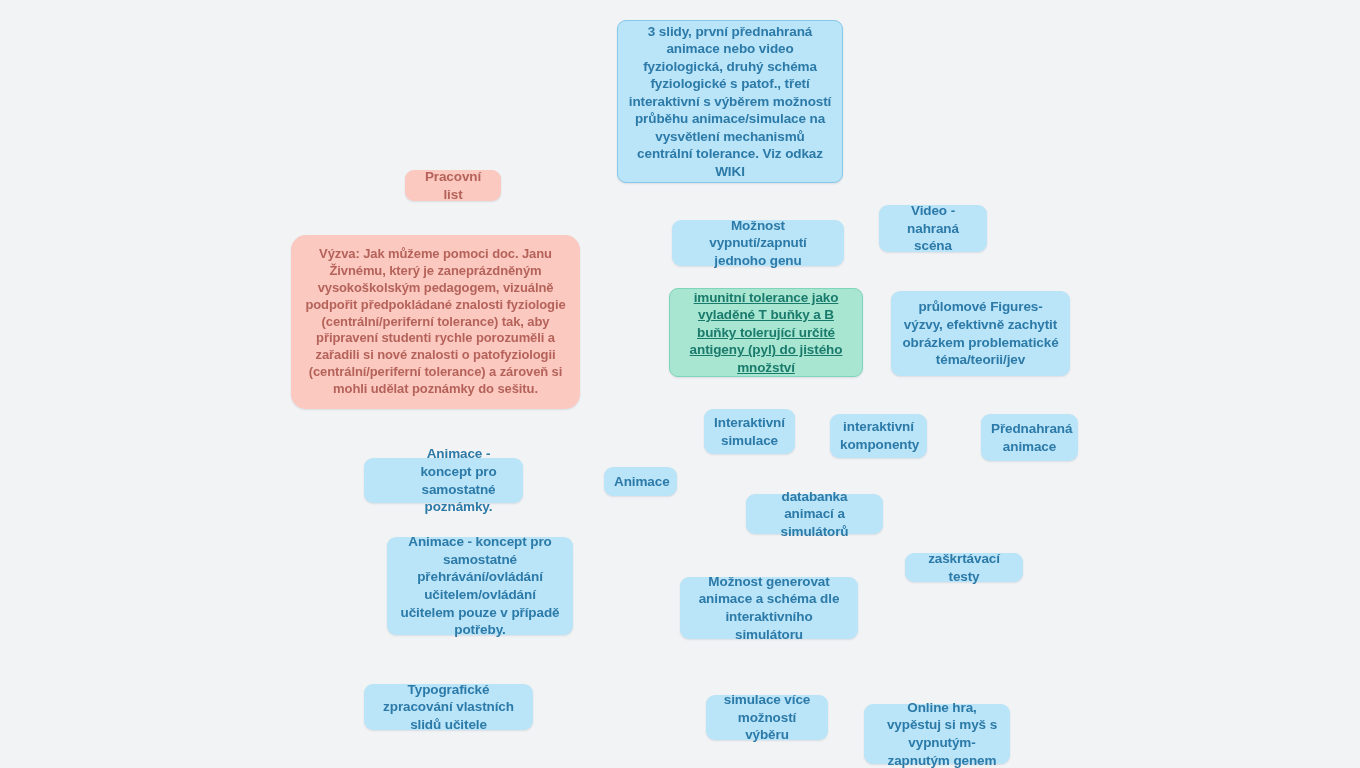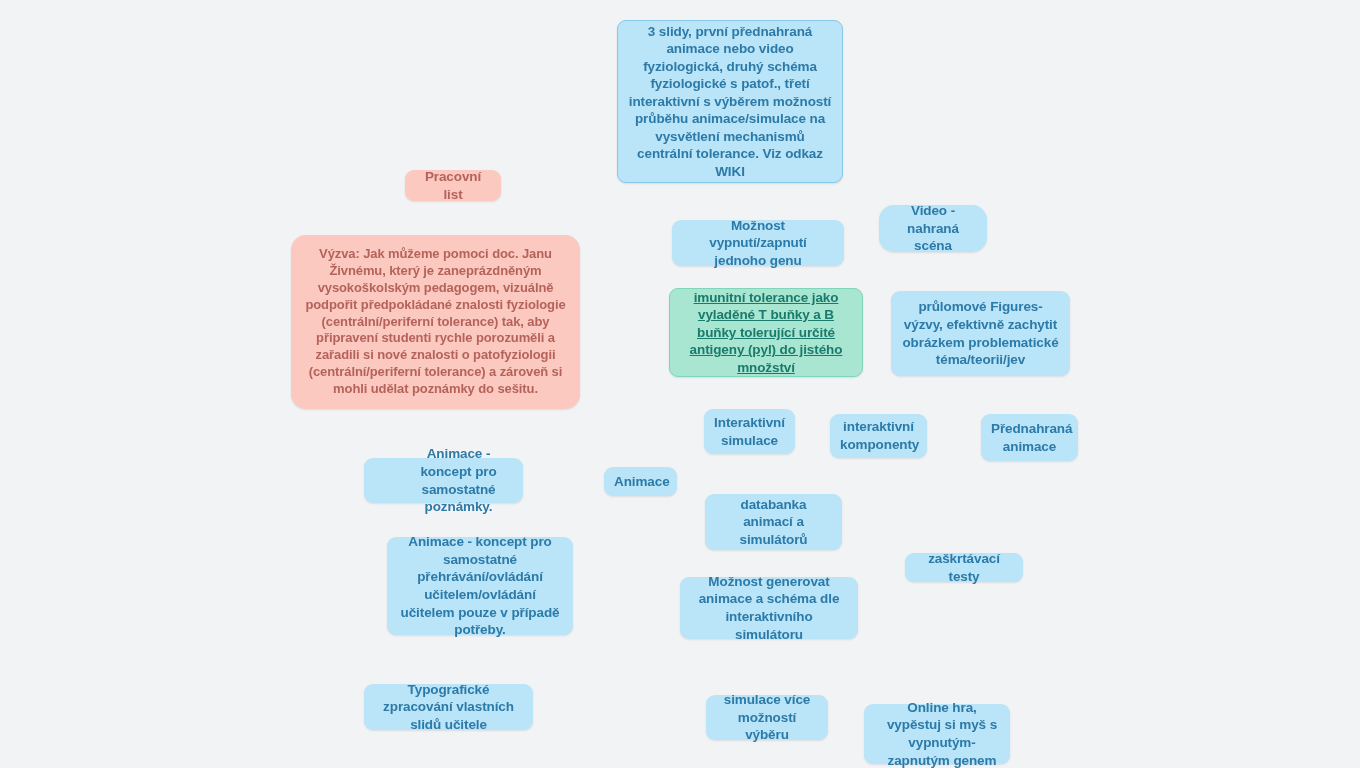--- a/index.html
+++ b/index.html
@@ -77,21 +77,21 @@
   </div>
 
   <div class="note theme-pink fs-13" style="left:291px; top:235px; width:289px; height:174px;">
     <span>Výzva: Jak můžeme pomoci doc. Janu Živnému, který je zaneprázdněným vysokoškolským pedagogem, vizuálně podpořit předpokládané znalosti fyziologie (centrální/periferní tolerance) tak, aby připravení studenti rychle porozuměli a zařadili si nové znalosti o patofyziologii (centrální/periferní tolerance) a zároveň si mohli udělat poznámky do sešitu.</span>
   </div>
 
   <div class="note theme-blue fs-135" style="left:672px; top:220px; width:172px; height:46px;">
     <span>Možnost vypnutí/zapnutí jednoho genu</span>
   </div>
 
-  <div class="note theme-blue fs-135" style="left:879px; top:205px; width:108px; height:47px;border-radius:15px;">
+  <div class="note theme-blue fs-135" style="left:879px; top:205px; width:108px; height:47px;">
     <span>Video - nahraná scéna</span>
   </div>
 
   <div class="note theme-green fs-135" style="left:669px; top:288px; width:194px; height:89px;">
     <span>imunitní tolerance jako vyladěné T buňky a B buňky tolerující určité antigeny (pyl) do jistého množství</span>
   </div>
 
   <div class="note theme-blue fs-135" style="left:891px; top:291px; width:179px; height:85px;">
     <span>průlomové Figures-výzvy, efektivně zachytit obrázkem problematické téma/teorii/jev</span>
   </div>
@@ -109,21 +109,21 @@
   </div>
 
   <div class="note theme-blue fs-135" style="left:604px; top:467px; width:73px; height:29px;">
     <span>Animace</span>
   </div>
 
   <div class="note theme-blue fs-135" style="left:364px; top:458px; width:159px; height:45px;padding-left:40px;">
     <span>Animace - koncept pro samostatné poznámky.</span>
   </div>
 
-  <div class="note theme-blue fs-135" style="left:705px; top:494px; width:137px; height:56px;">
+  <div class="note theme-blue fs-135" style="left:746px; top:494px; width:137px; height:40px;">
     <span>databanka animací a simulátorů</span>
   </div>
 
   <div class="note theme-blue fs-135" style="left:387px; top:537px; width:186px; height:98px;">
     <span>Animace - koncept pro samostatné přehrávání/ovládání učitelem/ovládání učitelem pouze v případě potřeby.</span>
   </div>
 
   <div class="note theme-blue fs-135" style="left:905px; top:553px; width:118px; height:29px;">
     <span>zaškrtávací testy</span>
   </div>

